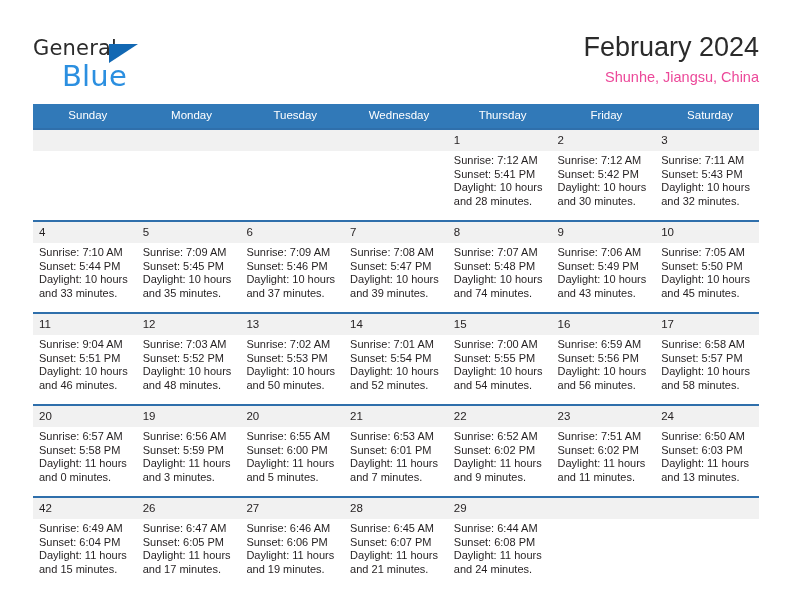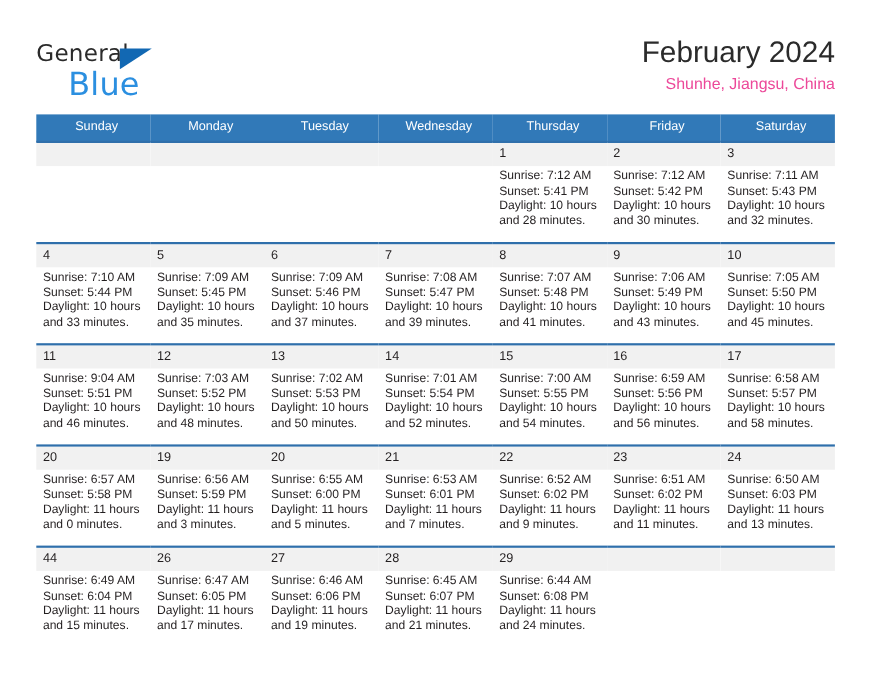--- a/index.html
+++ b/index.html
@@ -275,21 +275,21 @@
               </div>
             </div>
           </td>
           <td>
             <div class="daycell">
               <div class="daynum">8</div>
               <div class="dayinfo">
                 <div>Sunrise: 7:07 AM</div>
                 <div>Sunset: 5:48 PM</div>
                 <div>Daylight: 10 hours</div>
-                <div>and 41 minutes.</div>
+                <div>and 74 minutes.</div>
               </div>
             </div>
           </td>
           <td>
             <div class="daycell">
               <div class="daynum">9</div>
               <div class="dayinfo">
                 <div>Sunrise: 7:06 AM</div>
                 <div>Sunset: 5:49 PM</div>
                 <div>Daylight: 10 hours</div>
@@ -441,21 +441,21 @@
                 <div>Sunset: 6:02 PM</div>
                 <div>Daylight: 11 hours</div>
                 <div>and 9 minutes.</div>
               </div>
             </div>
           </td>
           <td>
             <div class="daycell">
               <div class="daynum">23</div>
               <div class="dayinfo">
-                <div>Sunrise: 6:51 AM</div>
+                <div>Sunrise: 7:51 AM</div>
                 <div>Sunset: 6:02 PM</div>
                 <div>Daylight: 11 hours</div>
                 <div>and 11 minutes.</div>
               </div>
             </div>
           </td>
           <td>
             <div class="daycell">
               <div class="daynum">24</div>
               <div class="dayinfo">
@@ -463,21 +463,21 @@
                 <div>Sunset: 6:03 PM</div>
                 <div>Daylight: 11 hours</div>
                 <div>and 13 minutes.</div>
               </div>
             </div>
           </td>
         </tr>
         <tr>
           <td>
             <div class="daycell">
-              <div class="daynum">44</div>
+              <div class="daynum">42</div>
               <div class="dayinfo">
                 <div>Sunrise: 6:49 AM</div>
                 <div>Sunset: 6:04 PM</div>
                 <div>Daylight: 11 hours</div>
                 <div>and 15 minutes.</div>
               </div>
             </div>
           </td>
           <td>
             <div class="daycell">

